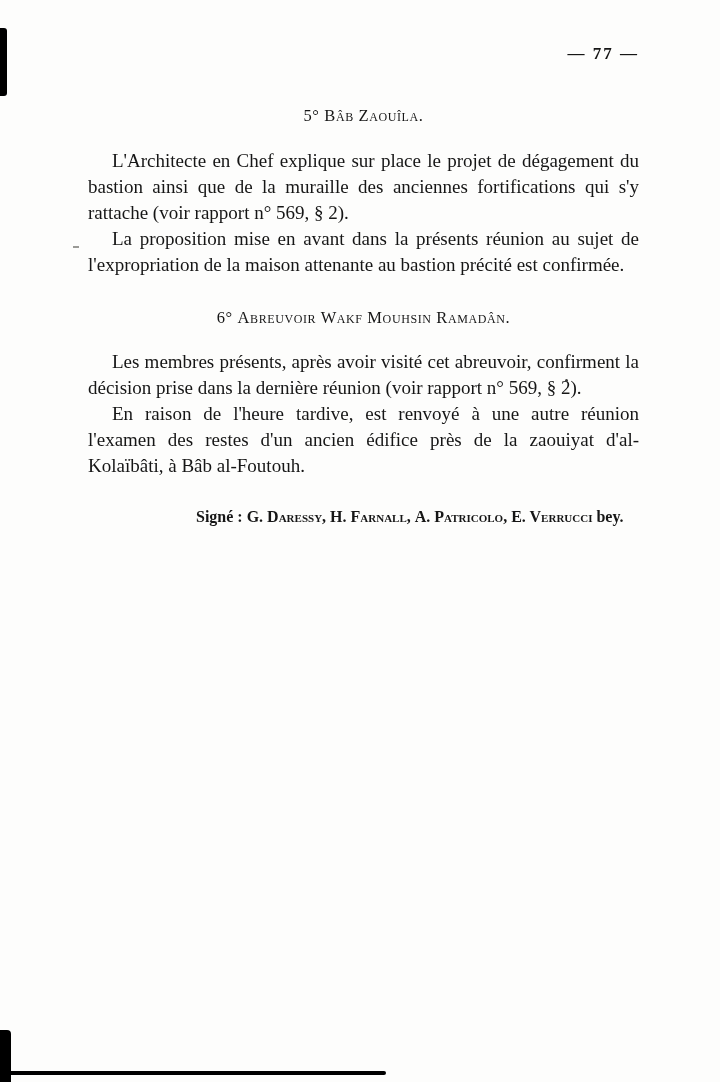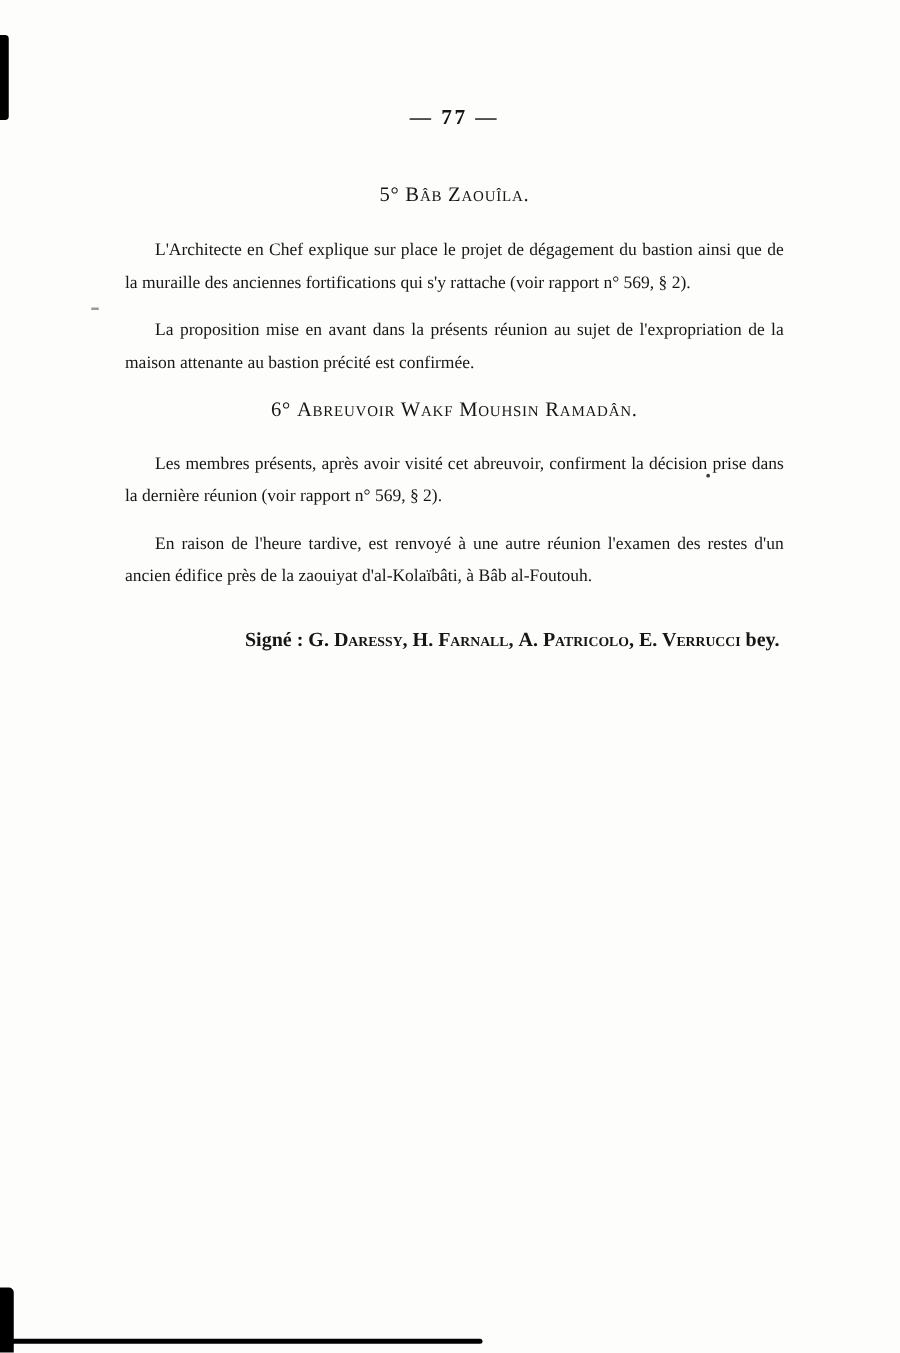--- a/index.html
+++ b/index.html
@@ -15,40 +15,40 @@
   }
 
   .text-block {
     position: absolute;
     left: 88px;
     top: 0;
     width: 551px;
   }
 
   .page-number {
-    margin-top: 84px;
-    text-align: center;
+    margin-top: 44px;
+    text-align: right;
     font-weight: bold;
     font-size: 17px;
     letter-spacing: 2px;
   }
 
   .heading {
     text-align: center;
     font-size: 16.5px;
     letter-spacing: 0.6px;
     white-space: nowrap;
   }
   .heading-5 { margin-top: 42px; margin-bottom: 22px; text-align: center; }
-  .heading-6 { margin-top: 14px; margin-bottom: 21px; }
+  .heading-6 { margin-top: 30px; margin-bottom: 21px; }
   .sc { font-variant: small-caps; }
 
   .para {
-    margin: 12px;
-    font-size: 14px;
+    margin: 0;
+    font-size: 19px;
     line-height: 26px;
     text-align: justify;
     text-indent: 24px;
   }
 
   .signature {
     margin-top: 26px;
     padding-left: 108px;
     font-size: 16px;
     line-height: 24px;

